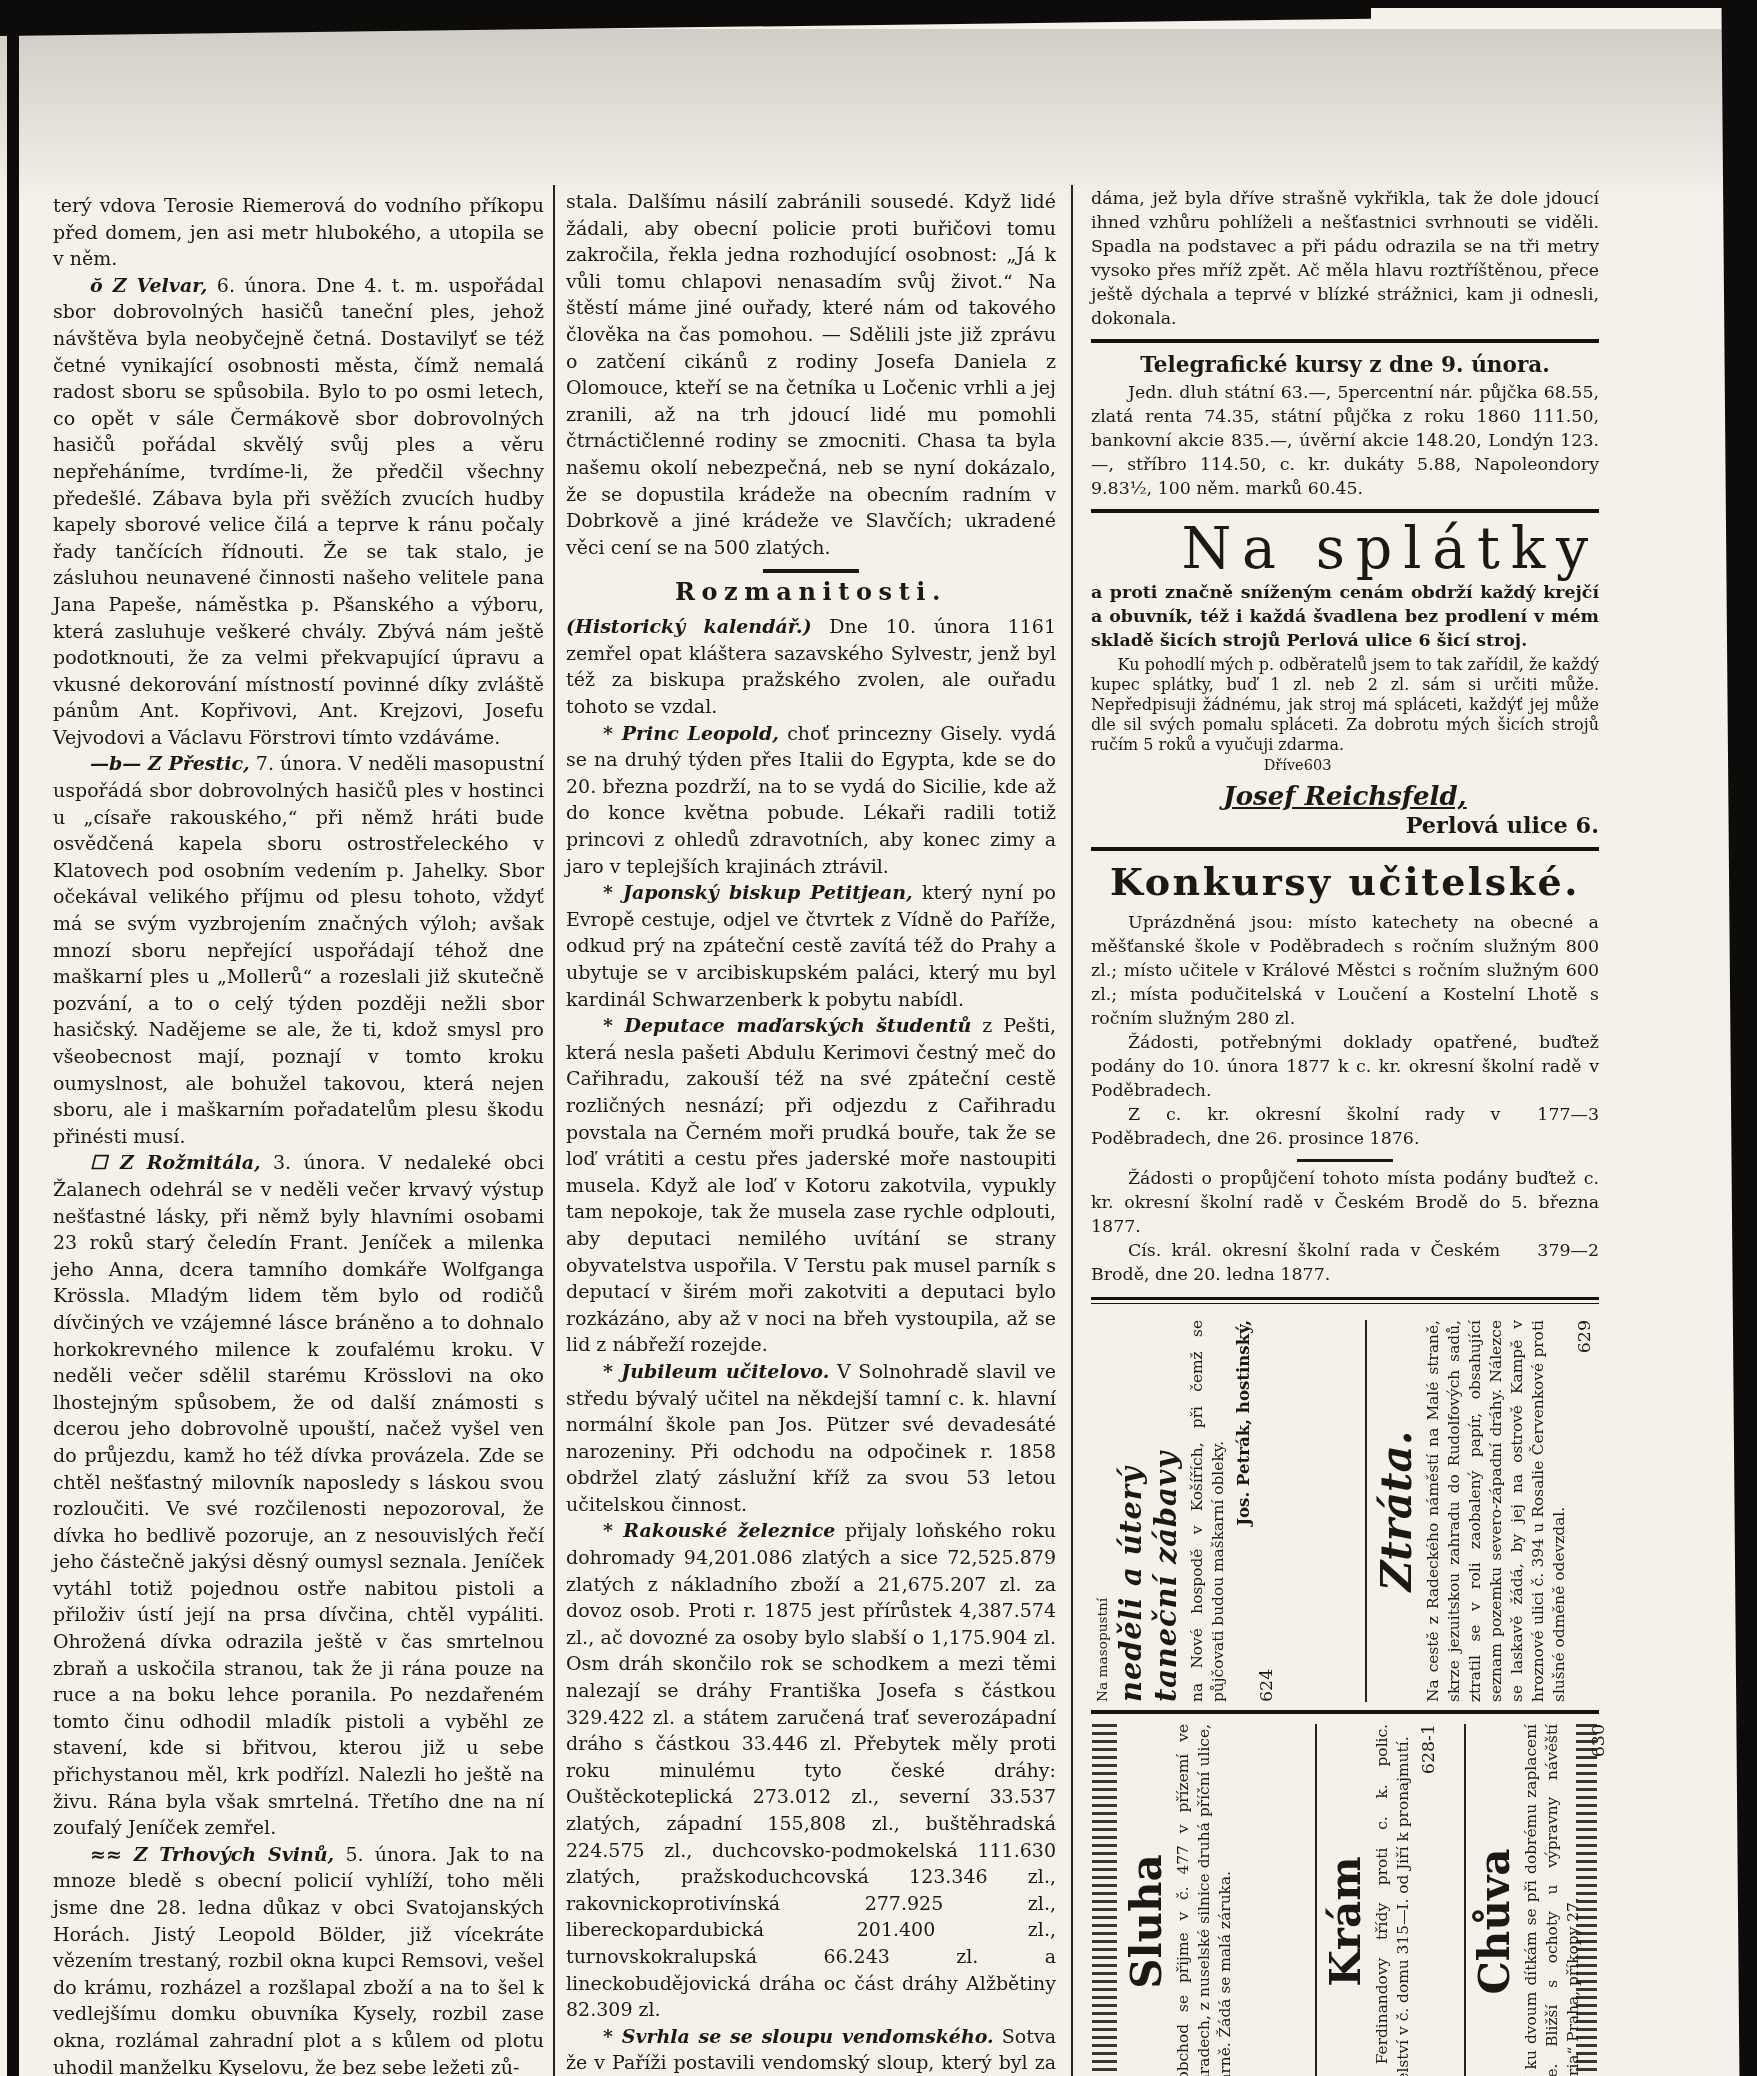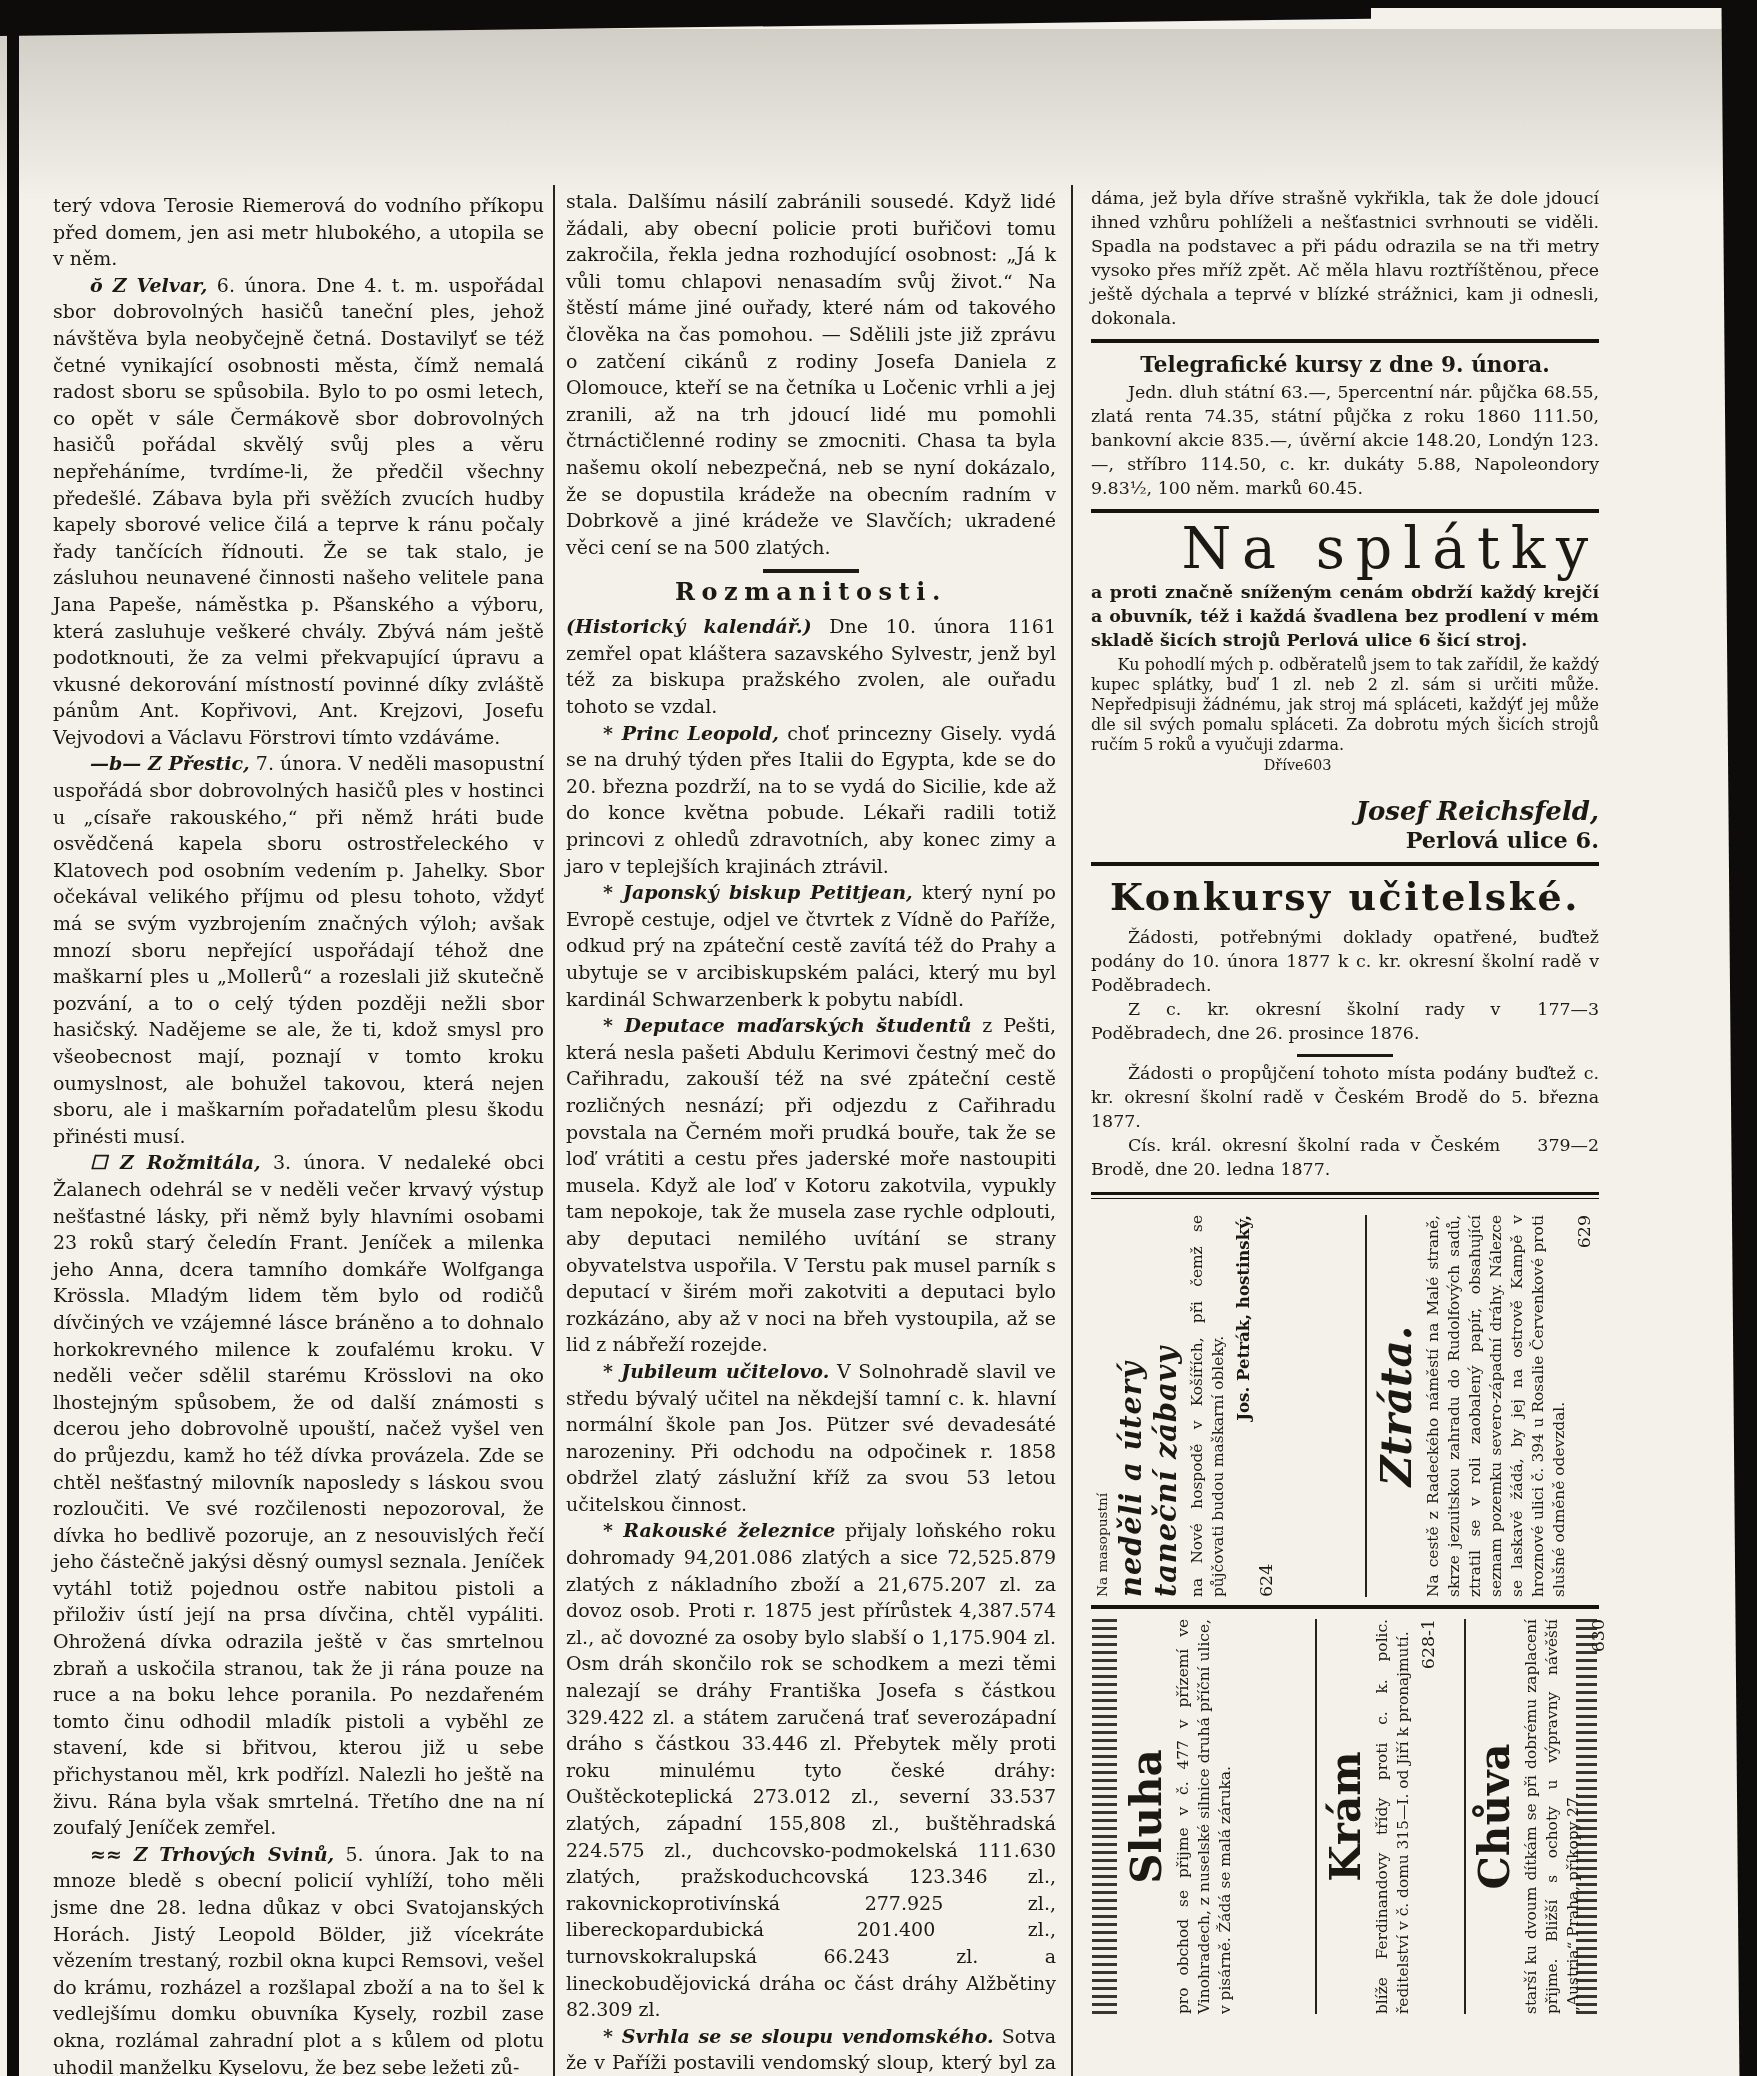--- a/index.html
+++ b/index.html
@@ -42,21 +42,21 @@
   .rozm-head{text-align:center;font-size:24px;font-weight:bold;letter-spacing:6.6px;margin:2.5px 0 7.5px 0;}
   .hist-lead{font-weight:bold;font-style:italic;}
 
   .rule-thick{height:3.7px;background:#16130f;margin:9px 0;}
   .rule-double{height:2.9px;border-top:3.7px solid #16130f;border-bottom:1.7px solid #16130f;margin:10.8px 0 0 0;}
   .kursy-head{margin:1.7px 0 3.3px 0;text-align:center;font-size:21.6px;font-weight:bold;}
   .splatky-head{text-align:right;font-size:57px;line-height:53px;font-weight:normal;letter-spacing:10.8px;margin:3.3px 0 5.8px 0;}
   .bold-ad{font-weight:600;}
   .smallprint{margin:3px 0 0 0;font-size:16px;line-height:20px;text-align:justify;text-indent:26.6px;}
   .line-split{display:flex;padding-left:34%;font-size:14.5px;line-height:21px;}
-  .sig1{text-align:right;font-size:26px;font-weight:bold;font-style:italic;margin-top:20px;}
+  .sig1{text-align:center;font-size:26px;font-weight:bold;font-style:italic;margin-top:5px;text-decoration:underline;}
   .sig2{text-align:right;font-size:22.4px;font-weight:bold;margin-top:0.8px;}
   .konkursy-head{text-align:center;font-size:38px;line-height:43px;font-weight:bold;letter-spacing:2.5px;margin:4.2px 0 6.6px 0;}
 
   
   .ads{position:relative;width:508px;height:824px;margin-top:11.6px;}
   .rot-ad{position:absolute;}
   .rot-in{position:absolute;top:0;left:0;transform-origin:top left;transform:rotate(-90deg) translateX(-100%);}
   .ad-vdiv{position:absolute;width:2.1px;background:#26221d;}
   .ad-hrule{position:absolute;left:0;width:508px;height:3.3px;background:#16130f;}
   .ad-label{font-size:13.7px;margin-bottom:4.2px;}
@@ -113,20 +113,21 @@
     <p class="body bold-ad">a proti značně sníženým cenám obdrží každý krejčí a obuvník, též i každá švadlena bez prodlení v mém skladě šicích strojů Perlová ulice 6 šicí stroj.</p>
     <p class="smallprint">Ku pohodlí mých p. odběratelů jsem to tak zařídil, že každý kupec splátky, buď 1 zl. neb 2 zl. sám si určiti může. Nepředpisuji žádnému, jak stroj má spláceti, každýť jej může dle sil svých pomalu spláceti. Za dobrotu mých šicích strojů ručím 5 roků a vyučuji zdarma.</p>
     <div class="line-split">
         <span>Dříve</span>
         <span>603</span>
       </div>
     <div class="sig1">Josef Reichsfeld,</div>
     <div class="sig2">Perlová ulice 6.</div>
     <div class="rule-thick"></div>
     <div class="konkursy-head">Konkursy učitelské.</div>
+    <p class="body ind">Uprázdněná jsou: místo katechety na obecné a měšťanské škole v Poděbradech s ročním služným 800 zl.; místo učitele v Králové Městci s ročním služným 600 zl.; místa podučitelská v Loučení a Kostelní Lhotě s ročním služným 280 zl.</p>
     <p class="body ind">Žádosti, potřebnými doklady opatřené, buďtež podány do 10. února 1877 k c. kr. okresní školní radě v Poděbradech.</p>
     <p class="body ind"><span class="ref">177—3</span><span>Z c. kr. okresní školní rady v Poděbradech, dne 26. prosince 1876.</span></p>
     <div class="rule-short"></div>
     <p class="body ind">Žádosti o propůjčení tohoto místa podány buďtež c. kr. okresní školní radě v Českém Brodě do 5. března 1877.</p>
     <p class="body ind"><span class="ref">379—2</span><span>Cís. král. okresní školní rada v Českém Brodě, dne 20. ledna 1877.</span></p>
     <div class="rule-double"></div>
 
     <div class="ads">
 
       <div class="rot-ad" style="left:3.3px;top:5px;width:266px;height:382px;">

